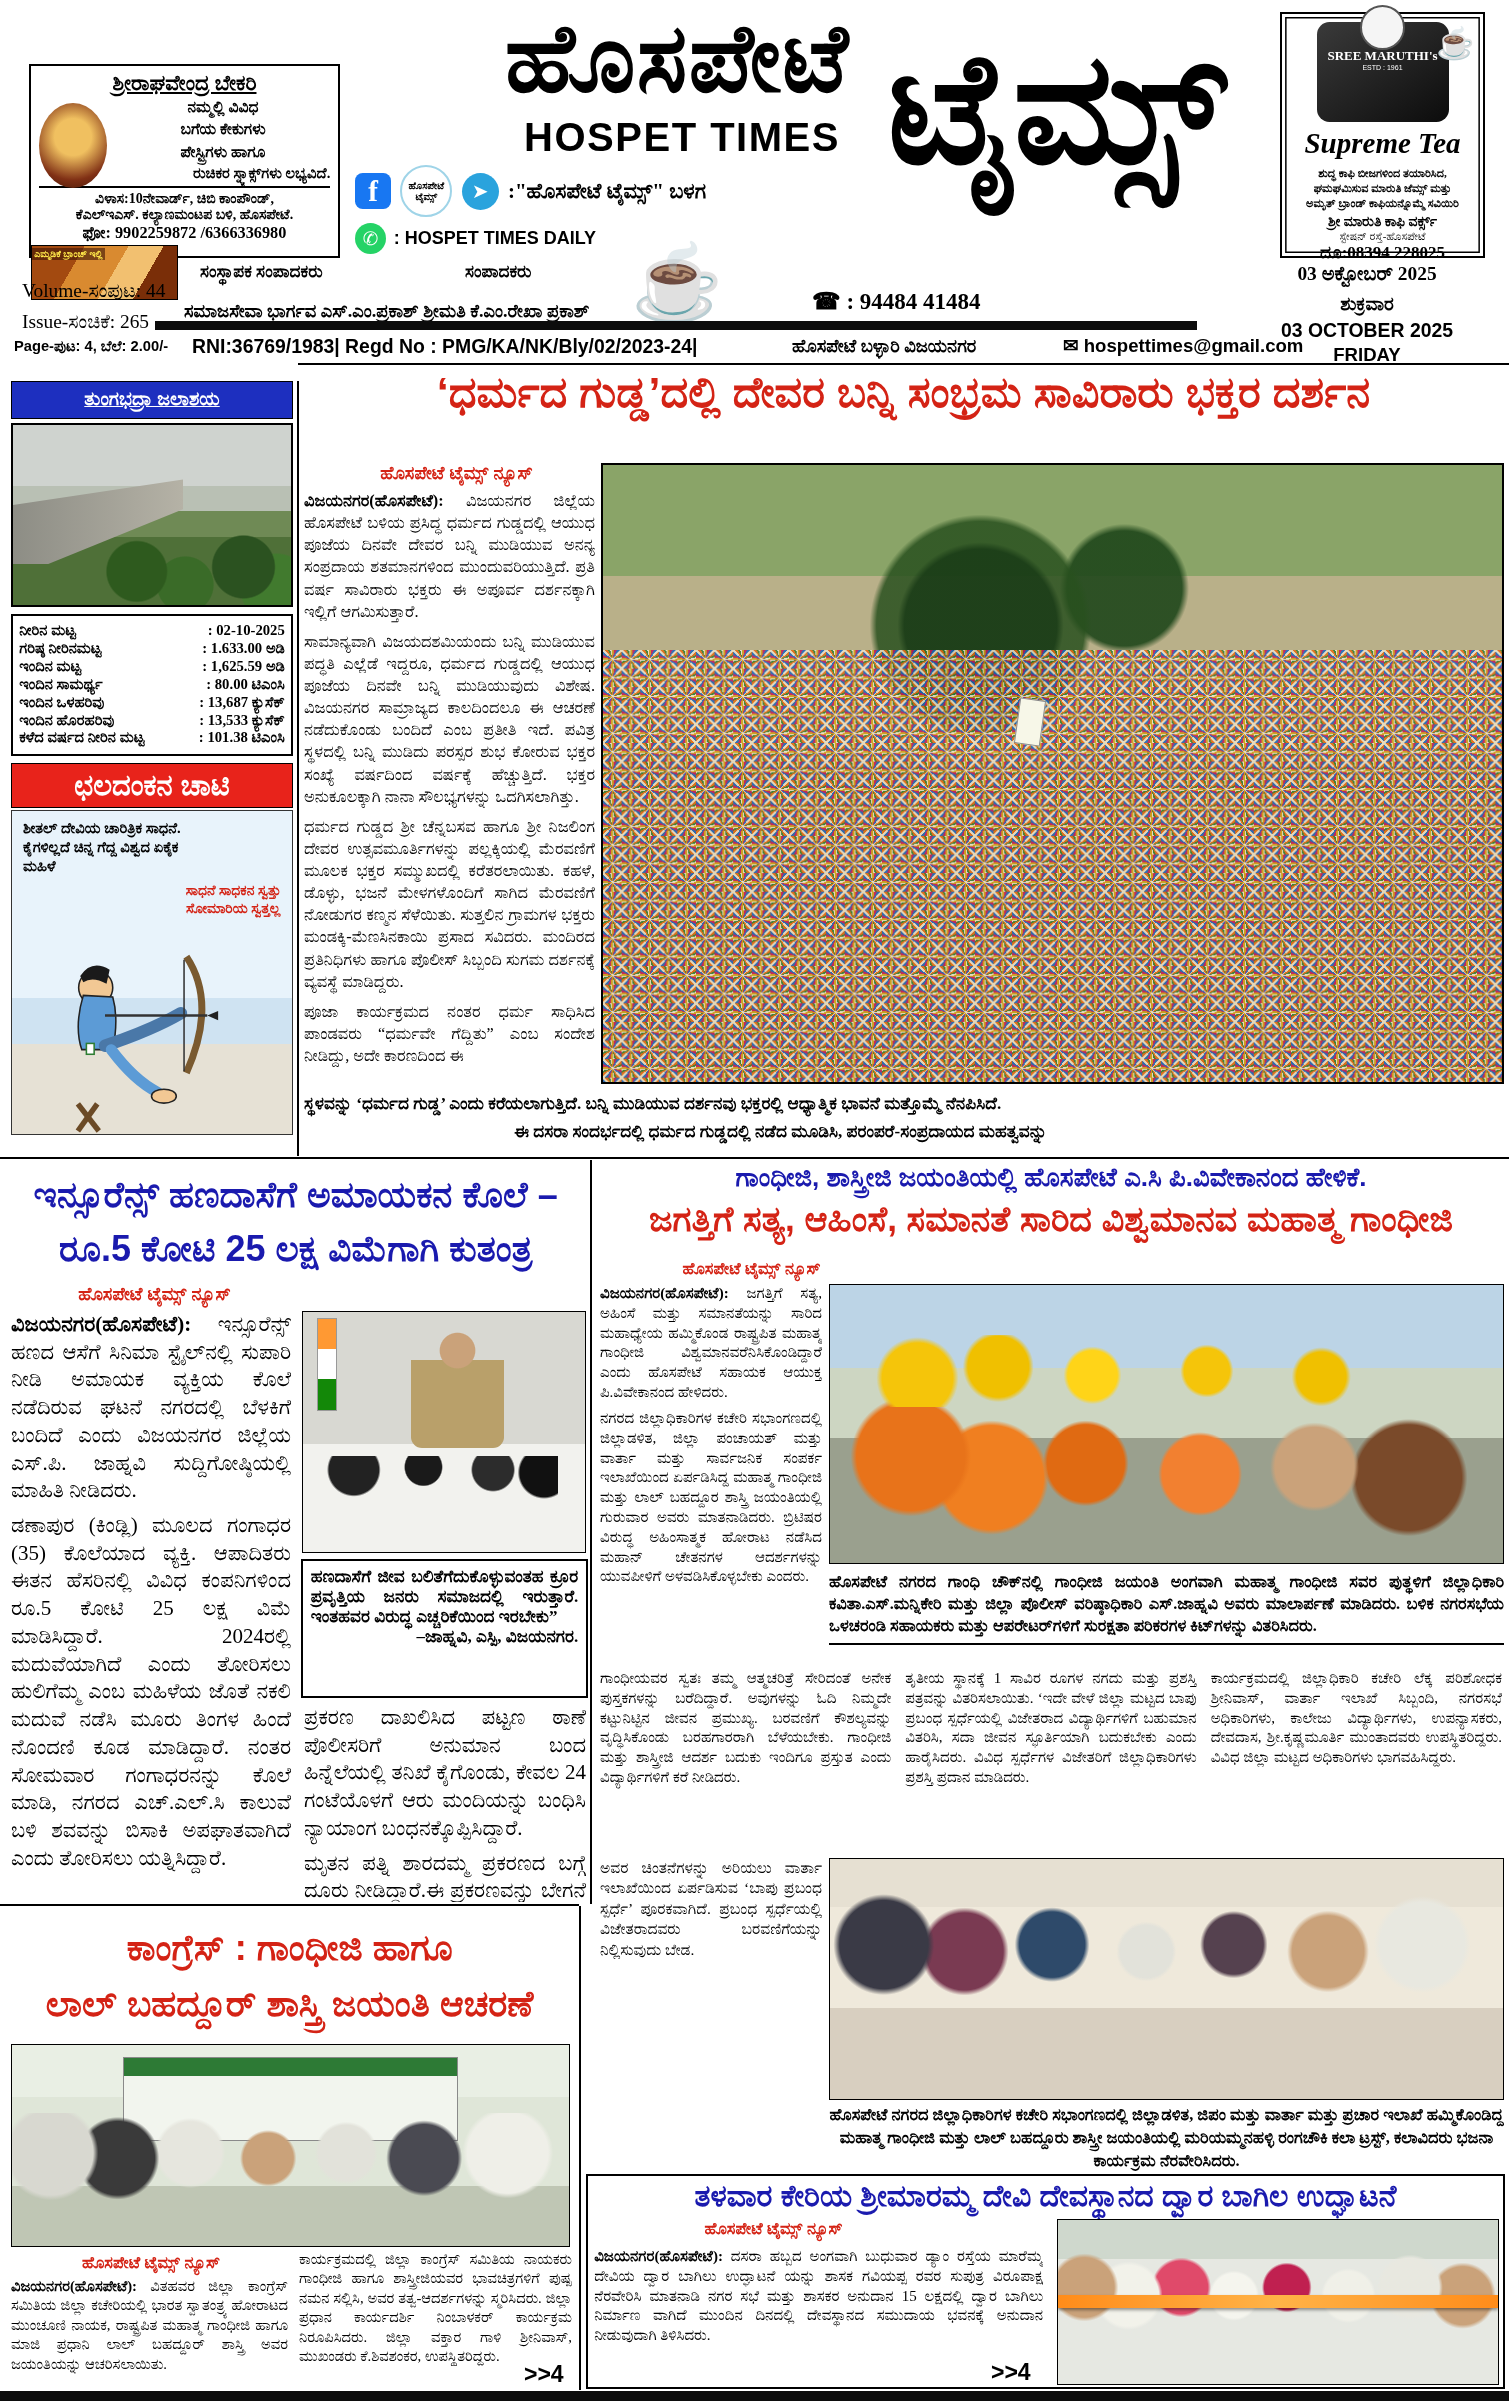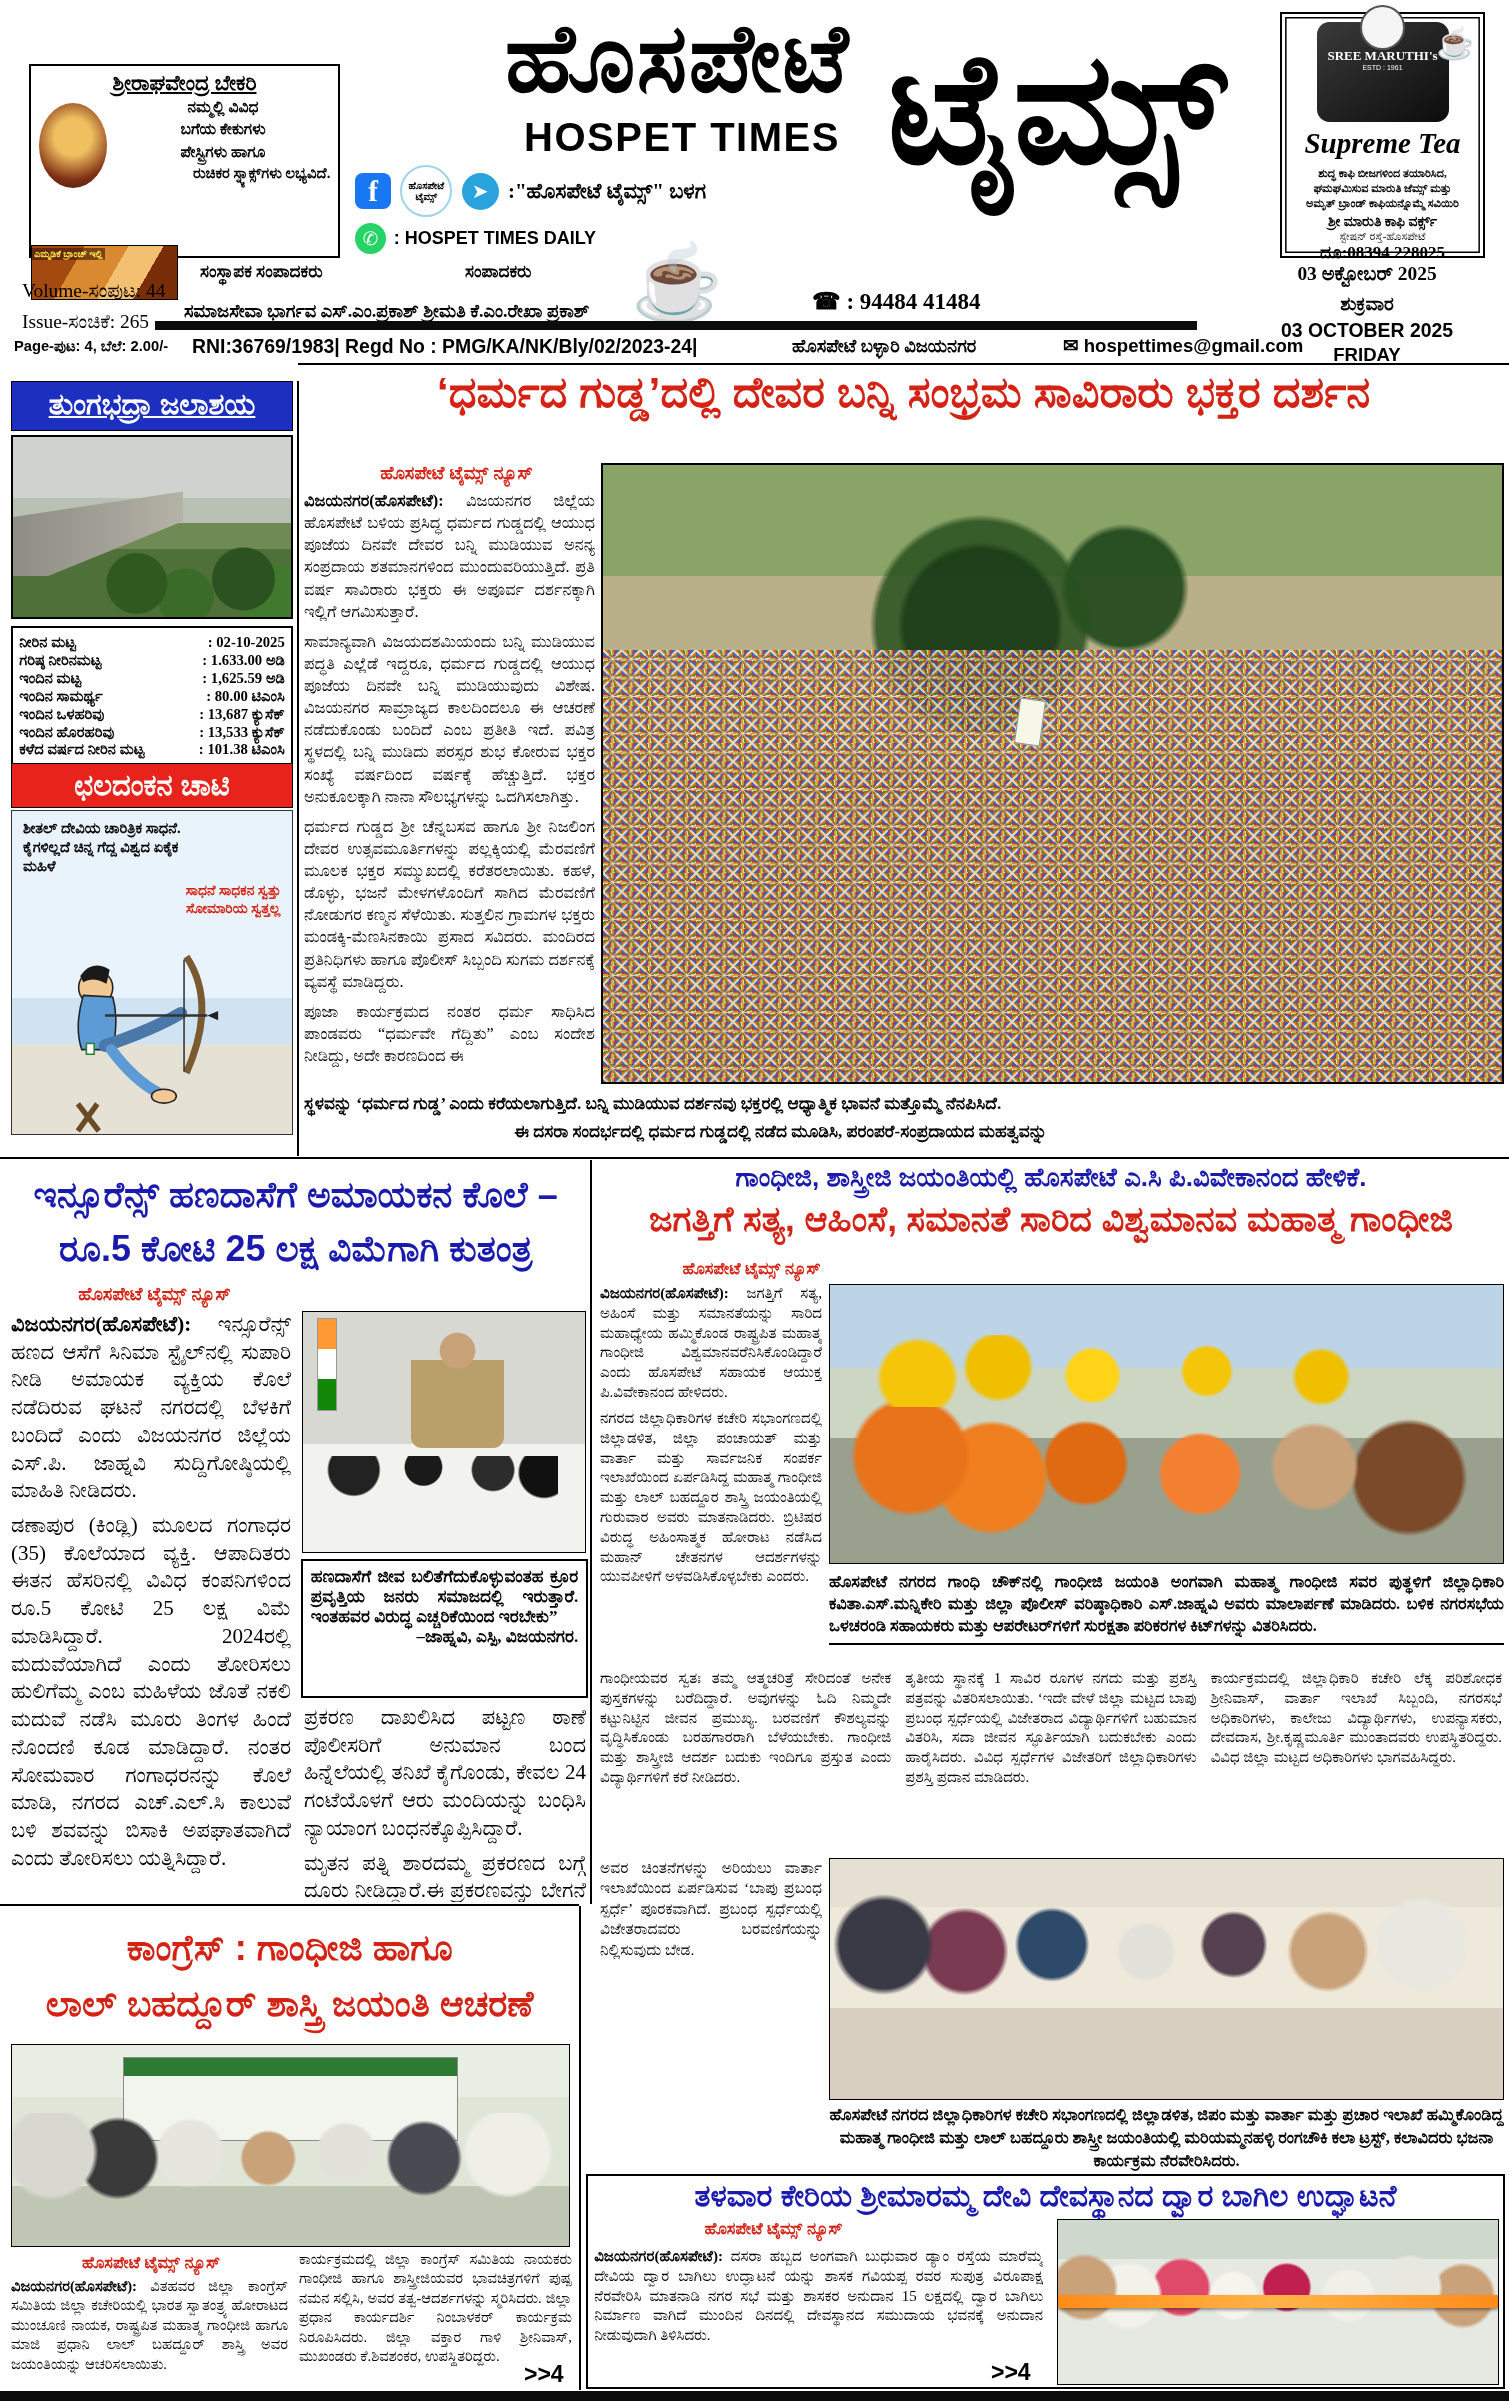--- a/index.html
+++ b/index.html
@@ -44,20 +44,25 @@
   <div class="abs adbox" style="left:29px;top:64px;width:311px;height:194px;padding:4.6px 7.7px;">
     <div class="bold kn-serif" style="font-size:21px;text-align:center;text-decoration:underline;">ಶ್ರೀರಾಘವೇಂದ್ರ ಬೇಕರಿ</div>
     <div class="abs" style="left:7.7px;top:37px;width:68px;height:85px;border-radius:50%;
                 background:radial-gradient(circle at 50% 40%, #f0c060 0 30%, #803015 70%, #401505 100%);"></div>
     <div class="kn-serif bold" style="margin-left:77px;font-size:15.5px;text-align:center;line-height:1.45;">
       <div>ನಮ್ಮಲ್ಲಿ ವಿವಿಧ</div>
       <div>ಬಗೆಯ ಕೇಕುಗಳು</div>
       <div>ಪೇಸ್ಟ್ರಿಗಳು ಹಾಗೂ</div>
     </div>
     <div class="kn-serif bold" style="font-size:14.7px;text-align:right;margin-top:1.5px;">ರುಚಿಕರ ಸ್ನ್ಯಾಕ್ಸ್‌ಗಳು ಲಭ್ಯವಿದೆ.</div>
+    <div style="border-top:2.3px solid #000;margin-top:4.6px;padding-top:3.1px;">
+      <div class="kn-serif bold ctr" style="font-size:14px;">ವಿಳಾಸ:10ನೇವಾರ್ಡ್, ಚಿಬಿ ಕಾಂಪೌಂಡ್,</div>
+      <div class="kn-serif bold ctr" style="font-size:14px;">ಕೆಎಲ್‌ಇಎಸ್. ಕಲ್ಯಾಣಮಂಟಪ ಬಳಿ, ಹೊಸಪೇಟೆ.</div>
+      <div class="kn-serif bold ctr" style="font-size:16.3px;">ಫೋ: 9902259872 /6366336980</div>
+    </div>
   </div>
 
   <div class="abs" style="left:31px;top:245px;width:147px;height:55px;border:1.5px solid #000;
               background:linear-gradient(120deg,#a34a10 0 30%,#d98a30 30% 55%,#f2c070 55% 75%,#7a2e08 75%);">
     <span style="color:#ffe84a;font-weight:bold;font-size:9.3px;background:rgba(60,20,5,.6);padding:0.8px 2.3px;">ಎಮ್ಮಡಿಕೆ ಬ್ರಾಂಚ್ ಇಲ್ಲಿ</span>
   </div>
 
   <div class="abs masthead-kn" style="left:352px;top:6.2px;width:651px;font-size:95px;line-height:1.1;text-align:center;">ಹೊಸಪೇಟೆ</div>
   <div class="abs bold" style="left:434px;top:115px;width:496px;font-size:40px;letter-spacing:1.5px;text-align:center;">HOSPET TIMES</div>
   <div class="abs masthead-kn" style="left:833px;top:3.9px;width:449px;font-size:155px;line-height:1.35;text-align:center;overflow:hidden;height:267px;">ಟೈಮ್ಸ್</div>
@@ -117,21 +122,21 @@
     <span>✉</span>
     <span>hospettimes@gmail.com</span>
   </div>
 
   <div class="abs hrule" style="left:298px;top:363px;width:1212px;"></div>
   <div class="abs bold red ctr" style="left:301px;top:370px;width:1205px;font-size:43px;line-height:1.05;">‘ಧರ್ಮದ ಗುಡ್ಡ’ದಲ್ಲಿ ದೇವರ ಬನ್ನಿ ಸಂಭ್ರಮ ಸಾವಿರಾರು ಭಕ್ತರ ದರ್ಶನ</div>
 
   <div class="abs vrule" style="left:297px;top:381px;height:775px;"></div>
 
   <div class="abs" style="left:11px;top:381px;width:282px;">
-    <div class="bold ctr" style="background:#1d2fbf;color:#fff;font-size:29px;padding:6.2px 0 7.7px 0;text-decoration:underline;border:1.5px solid #000;">ತುಂಗಭದ್ರಾ ಜಲಾಶಯ</div>
+    <div class="bold ctr" style="background:#1d2fbf;color:#fff;font-size:19px;padding:6.2px 0 7.7px 0;text-decoration:underline;border:1.5px solid #000;">ತುಂಗಭದ್ರಾ ಜಲಾಶಯ</div>
     <div style="margin-top:4.6px;height:180px;border:2.3px solid #000;
                 background:linear-gradient(180deg,#cfd3cf 0 34%,#b9c0b4 34% 48%,#6f8a55 48% 62%,#4f7038 62% 100%);position:relative;overflow:hidden;">
       <div class="abs" style="left:0;top:54px;width:170px;height:85px;background:linear-gradient(90deg,#8d8d85,#b5b2a6);
                   clip-path:polygon(0 100%,0 30%,100% 0,100% 35%,20% 100%);"></div>
       <div class="abs" style="left:85px;top:93px;width:194px;height:89px;
                   background:radial-gradient(circle at 20% 60%,#2e5a1e 0 18%,transparent 19%),
                              radial-gradient(circle at 45% 75%,#3a6b28 0 22%,transparent 23%),
                              radial-gradient(circle at 75% 55%,#2b5220 0 20%,transparent 21%),
                              radial-gradient(circle at 92% 80%,#417a2e 0 18%,transparent 19%);"></div>
     </div>

